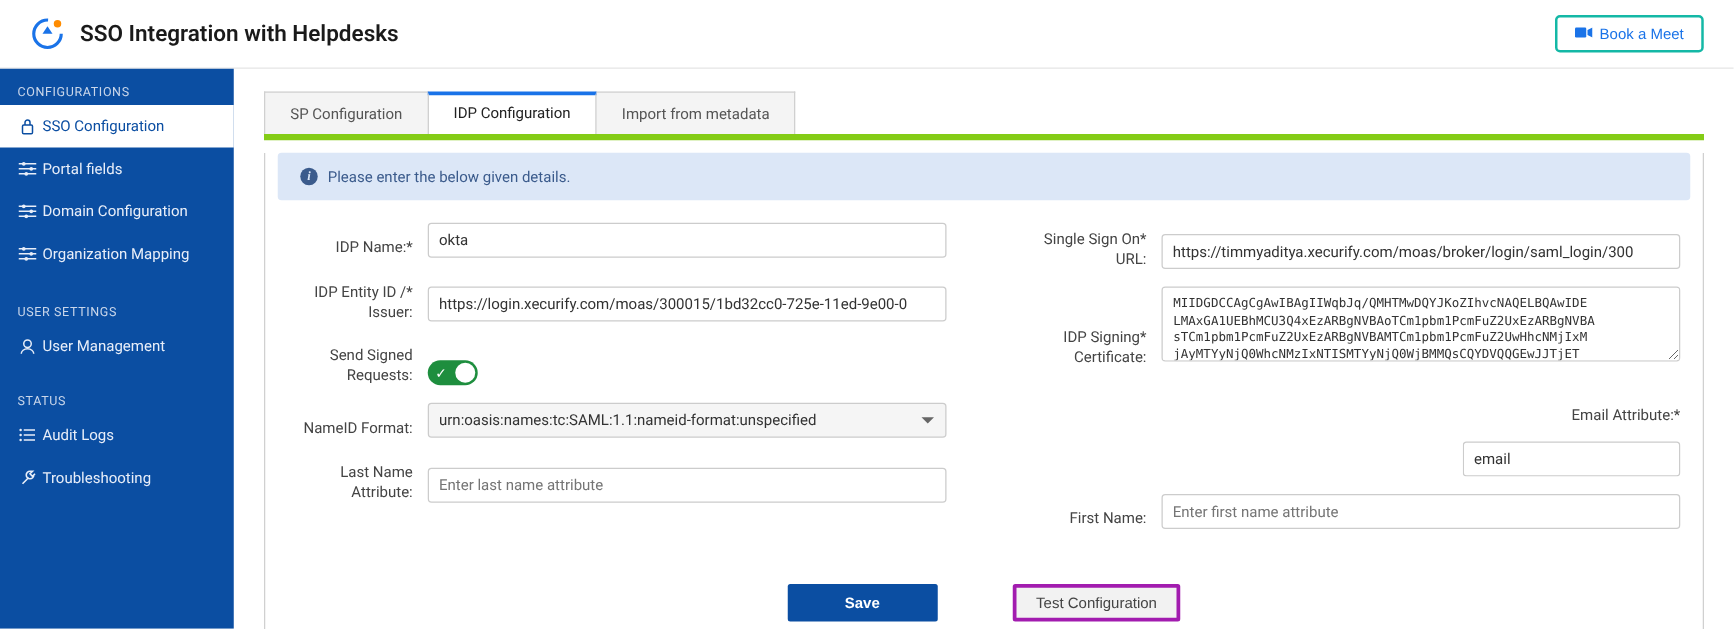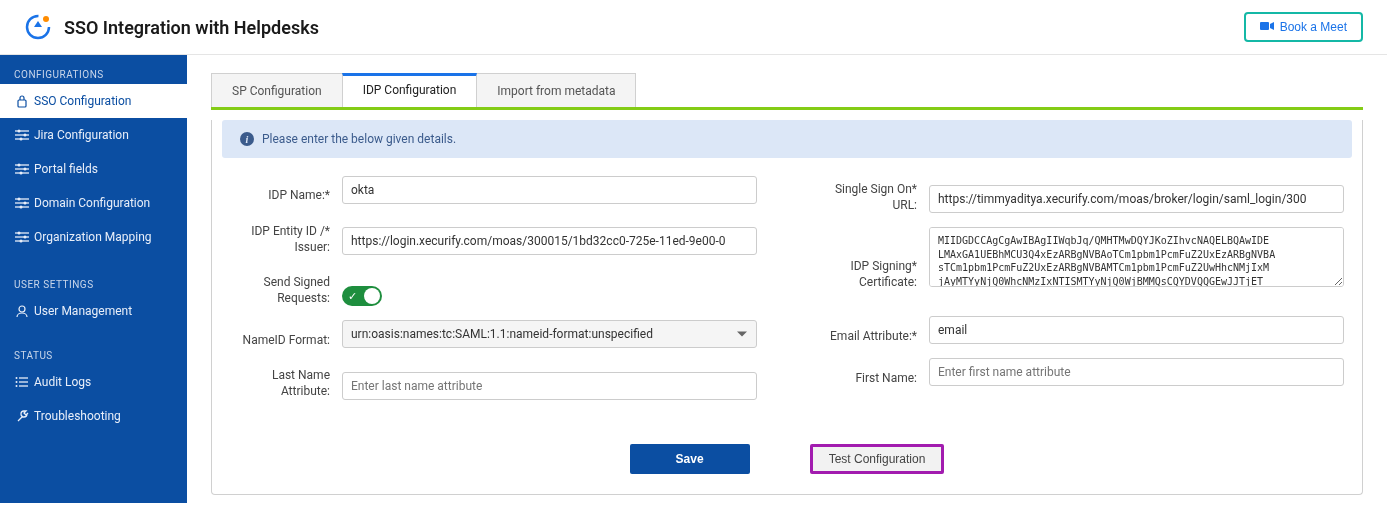--- a/index.html
+++ b/index.html
@@ -9,21 +9,21 @@
 .logo-circle { width: 28px; height: 28px; display: flex; align-items: center; justify-content: center; }
 .page-title { font-size: 18px; font-weight: 600; color: #1a1a1a; }
 .book-meet-btn { border: 2px solid #14b8a6; color: #1a73e8; background: #fff; border-radius: 4px; padding: 6px 14px; font-size: 12px; cursor: pointer; display: flex; align-items: center; gap: 6px; }
 .layout { display: flex; height: 448px; }
 .sidebar { width: 187px; background: #0b4ea2; color: #fff; padding-top: 6px; font-size: 12px; }
 .section-label { padding: 8px 14px 4px; font-size: 10px; letter-spacing: 0.5px; color: #c9d6ea; text-transform: uppercase; }
 .nav-item { display: flex; align-items: center; gap: 4px; padding: 9px 14px; cursor: pointer; color: #e8eef9; }
 .nav-item.active { background: #fff; color: #0b4ea2; }
 .nav-icon { width: 16px; height: 16px; display: flex; align-items: center; justify-content: center; flex-shrink: 0; }
 .main { flex: 1; padding: 18px 24px 24px; background: #fff; overflow: auto; }
-.tabs { display: flex; border-bottom: 3px solid #84cc16; }
+.tabs { display: flex; border-bottom: 5px solid #84cc16; }
 .tab { padding: 10px 20px 9px; font-size: 12px; color: #555; background: #f4f4f4; border: 1px solid #d0d0d0; border-bottom: none; cursor: pointer; margin-right: -1px; }
 .tab.active { border-top: 3px solid #1a73e8; padding-top: 7px; background: #fff; color: #222; position: relative; z-index: 1; }
 .panel { border: 1px solid #d0d0d0; border-top: none; background: #fff; padding-bottom: 20px; border-radius: 0 0 4px 4px; }
 .info-bar { background: #dce7f7; color: #3b5b8c; padding: 12px 18px; margin: 10px 10px 18px; border-radius: 3px; font-size: 12px; display: flex; align-items: center; gap: 8px; }
 .info-icon { width: 14px; height: 14px; background: #3b5b8c; color: #dce7f7; border-radius: 50%; display: inline-flex; align-items: center; justify-content: center; font-size: 10px; font-weight: bold; font-style: italic; font-family: serif; }
 .form-grid { display: grid; grid-template-columns: 1fr 1fr; gap: 6px 60px; padding: 0 18px; }
 .form-row { display: flex; align-items: flex-end; gap: 12px; margin-bottom: 14px; }
 .form-label { width: 100px; text-align: right; font-size: 12px; color: #444; padding-top: 6px; line-height: 1.3; }
 .form-control { flex: 1; }
 input[type=text], textarea, select { width: 100%; border: 1px solid #ccc; border-radius: 3px; padding: 6px 8px; font-size: 12px; color: #333; font-family: inherit; }
@@ -80,59 +80,46 @@
       <span class="nav-icon">
           <svg width="16" height="12" viewBox="0 0 16 12">
             <line x1="1" y1="2" x2="15" y2="2" stroke="currentColor" stroke-width="1.3"></line>
             <circle cx="5" cy="2" r="1.5" fill="currentColor"></circle>
             <line x1="1" y1="6" x2="15" y2="6" stroke="currentColor" stroke-width="1.3"></line>
             <circle cx="11" cy="6" r="1.5" fill="currentColor"></circle>
             <line x1="1" y1="10" x2="15" y2="10" stroke="currentColor" stroke-width="1.3"></line>
             <circle cx="7" cy="10" r="1.5" fill="currentColor"></circle>
           </svg>
         </span>
-      <span>Jira Configuration</span>
+      <span>Portal fields</span>
     </div>
     <div class="nav-item">
       <span class="nav-icon">
           <svg width="16" height="12" viewBox="0 0 16 12">
             <line x1="1" y1="2" x2="15" y2="2" stroke="currentColor" stroke-width="1.3"></line>
             <circle cx="5" cy="2" r="1.5" fill="currentColor"></circle>
             <line x1="1" y1="6" x2="15" y2="6" stroke="currentColor" stroke-width="1.3"></line>
             <circle cx="11" cy="6" r="1.5" fill="currentColor"></circle>
             <line x1="1" y1="10" x2="15" y2="10" stroke="currentColor" stroke-width="1.3"></line>
             <circle cx="7" cy="10" r="1.5" fill="currentColor"></circle>
           </svg>
         </span>
-      <span>Portal fields</span>
+      <span>Domain Configuration</span>
     </div>
     <div class="nav-item">
       <span class="nav-icon">
           <svg width="16" height="12" viewBox="0 0 16 12">
             <line x1="1" y1="2" x2="15" y2="2" stroke="currentColor" stroke-width="1.3"></line>
             <circle cx="5" cy="2" r="1.5" fill="currentColor"></circle>
             <line x1="1" y1="6" x2="15" y2="6" stroke="currentColor" stroke-width="1.3"></line>
             <circle cx="11" cy="6" r="1.5" fill="currentColor"></circle>
             <line x1="1" y1="10" x2="15" y2="10" stroke="currentColor" stroke-width="1.3"></line>
             <circle cx="7" cy="10" r="1.5" fill="currentColor"></circle>
           </svg>
         </span>
-      <span>Domain Configuration</span>
-    </div>
-    <div class="nav-item">
-      <span class="nav-icon">
-          <svg width="16" height="12" viewBox="0 0 16 12">
-            <line x1="1" y1="2" x2="15" y2="2" stroke="currentColor" stroke-width="1.3"></line>
-            <circle cx="5" cy="2" r="1.5" fill="currentColor"></circle>
-            <line x1="1" y1="6" x2="15" y2="6" stroke="currentColor" stroke-width="1.3"></line>
-            <circle cx="11" cy="6" r="1.5" fill="currentColor"></circle>
-            <line x1="1" y1="10" x2="15" y2="10" stroke="currentColor" stroke-width="1.3"></line>
-            <circle cx="7" cy="10" r="1.5" fill="currentColor"></circle>
-          </svg>
-        </span>
       <span>Organization Mapping</span>
     </div>
 
     <div class="section-label" style="margin-top:17px;">USER SETTINGS</div>
     <div class="nav-item">
       <span class="nav-icon">
           <svg width="14" height="14" viewBox="0 0 14 14">
             <circle cx="7" cy="5" r="3" fill="none" stroke="currentColor" stroke-width="1.2"></circle>
             <path d="M2 13 a5 4 0 0 1 10 0" fill="none" stroke="currentColor" stroke-width="1.2"></path>
           </svg>
@@ -224,21 +211,21 @@
           </div>
           <div class="form-row">
             <div class="form-label">IDP Signing* Certificate:</div>
             <div class="form-control">
               <textarea style="">MIIDGDCCAgCgAwIBAgIIWqbJq/QMHTMwDQYJKoZIhvcNAQELBQAwIDE
 LMAxGA1UEBhMCU3Q4xEzARBgNVBAoTCm1pbm1PcmFuZ2UxEzARBgNVBA
 sTCm1pbm1PcmFuZ2UxEzARBgNVBAMTCm1pbm1PcmFuZ2UwHhcNMjIxM
 jAyMTYyNjQ0WhcNMzIxNTISMTYyNjQ0WjBMMQsCQYDVQQGEwJJTjET</textarea>
             </div>
           </div>
-          <div class="form-row" style="margin-top: 26px;">
+          <div class="form-row" style="margin-top: 26px; flex-direction: column;">
             <div class="form-label">Email Attribute:*</div>
             <div class="form-control">
               <input type="text" value="email" style="">
             </div>
           </div>
           <div class="form-row">
             <div class="form-label">First Name:</div>
             <div class="form-control">
               <input type="text" placeholder="Enter first name attribute" style="">
             </div>

